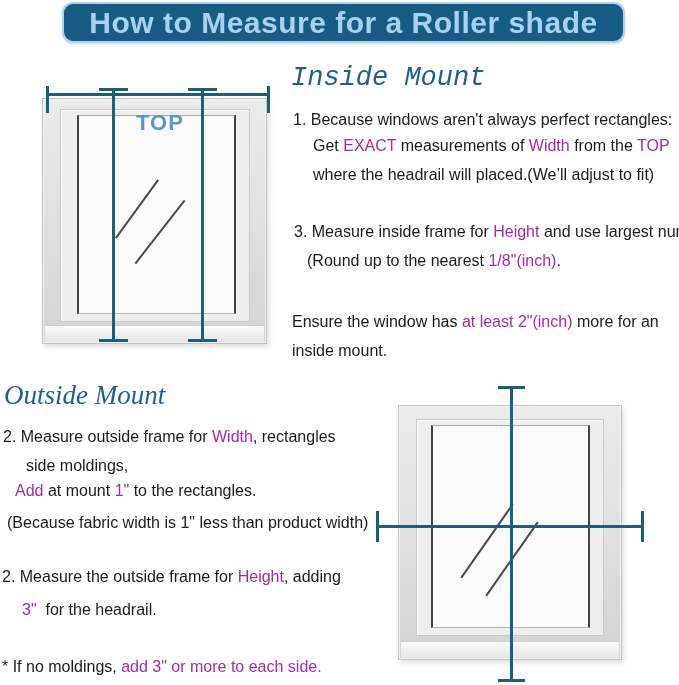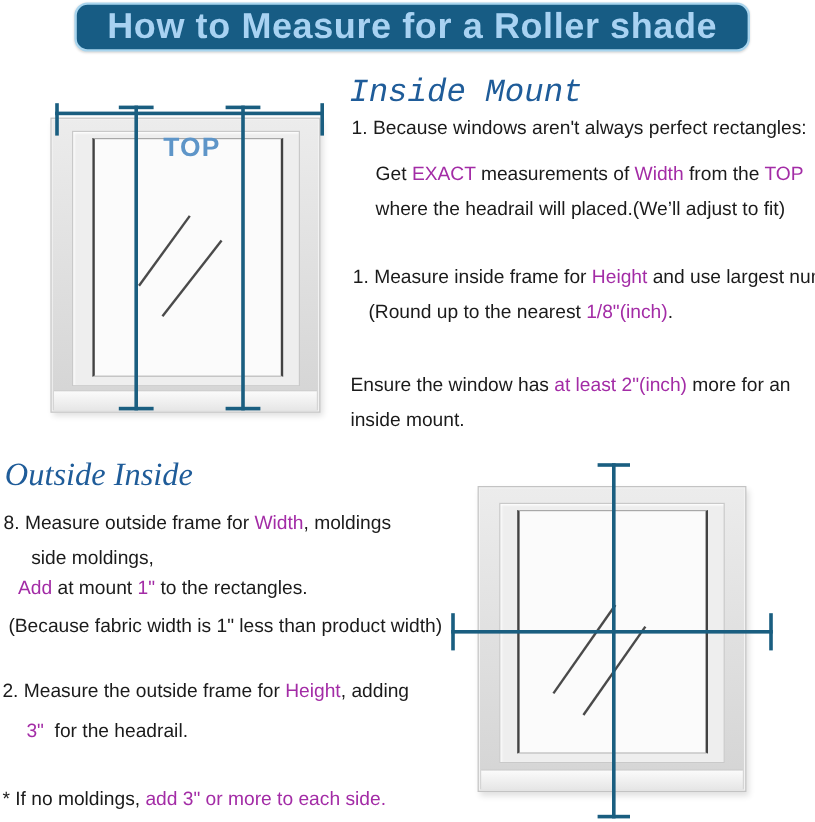--- a/index.html
+++ b/index.html
@@ -100,21 +100,21 @@
     font-family:"Liberation Serif",serif;font-style:italic;
     font-size:27px;color:var(--heading-blue);white-space:pre;
   }
   .h-inside{left:291px;top:63px;font-family:Liberation Mono, monospace;}
   .h-outside{left:4px;top:380px;}
   .txt{
     position:absolute;font-size:16px;color:var(--body-text);
     white-space:pre;line-height:20px;
   }
   .txt .accent{color:var(--accent);}
-  .il1{left:293px;top:98px;}
+  .il1{left:293px;top:110px;}
   .il2{left:313px;top:136px;}
   .il3{left:313px;top:165px;}
   .il4{left:294px;top:222px;}
   .il5{left:307px;top:251px;}
   .il6{left:292px;top:312px;}
   .il7{left:292px;top:341px;}
   .ol1{left:3px;top:427px;}
   .ol2{left:26px;top:456px;text-align:center;}
   .ol3{left:15px;top:481px;}
   .ol4{left:7px;top:513px;}
@@ -164,25 +164,25 @@
 <div class="ml rw-v-capT"></div>
 <div class="ml rw-v-capB"></div>
 <div class="ml rw-h"></div>
 <div class="ml rw-tickL"></div>
 <div class="ml rw-tickR"></div>
 
 <div class="heading h-inside">Inside Mount</div>
 <div class="txt il1"><span>1. Because windows aren't always perfect rectangles:</span></div>
 <div class="txt il2"><span>Get </span><span class="accent">EXACT</span><span> measurements of </span><span class="accent">Width</span><span> from the </span><span class="accent">TOP</span></div>
 <div class="txt il3"><span>where the headrail will placed.(We’ll adjust to fit)</span></div>
-<div class="txt il4"><span>1. Measure inside frame for </span><span class="accent">Height</span><span> and use largest number</span></div>
+<div class="txt il4"><span>3. Measure inside frame for </span><span class="accent">Height</span><span> and use largest number</span></div>
 <div class="txt il5"><span>(Round up to the nearest </span><span class="accent">1/8"(inch)</span><span>.</span></div>
 <div class="txt il6"><span>Ensure the window has </span><span class="accent">at least 2"(inch)</span><span> more for an</span></div>
 <div class="txt il7"><span>inside mount.</span></div>
 
-<div class="heading h-outside">Outside Inside</div>
-<div class="txt ol1"><span>8. Measure outside frame for </span><span class="accent">Width</span><span>, moldings</span></div>
+<div class="heading h-outside">Outside Mount</div>
+<div class="txt ol1"><span>2. Measure outside frame for </span><span class="accent">Width</span><span>, rectangles</span></div>
 <div class="txt ol2"><span>side moldings,</span></div>
 <div class="txt ol3"><span class="accent">Add</span><span> at mount </span><span class="accent">1"</span><span> to the rectangles.</span></div>
 <div class="txt ol4"><span>(Because fabric width is 1" less than product width)</span></div>
 <div class="txt ol5"><span>2. Measure the outside frame for </span><span class="accent">Height</span><span>, adding</span></div>
 <div class="txt ol6"><span class="accent">3"</span><span>  for the headrail.</span></div>
 <div class="txt ol7"><span>* If no moldings, </span><span class="accent">add 3" or more to each side.</span></div>
 
 </body></html>

